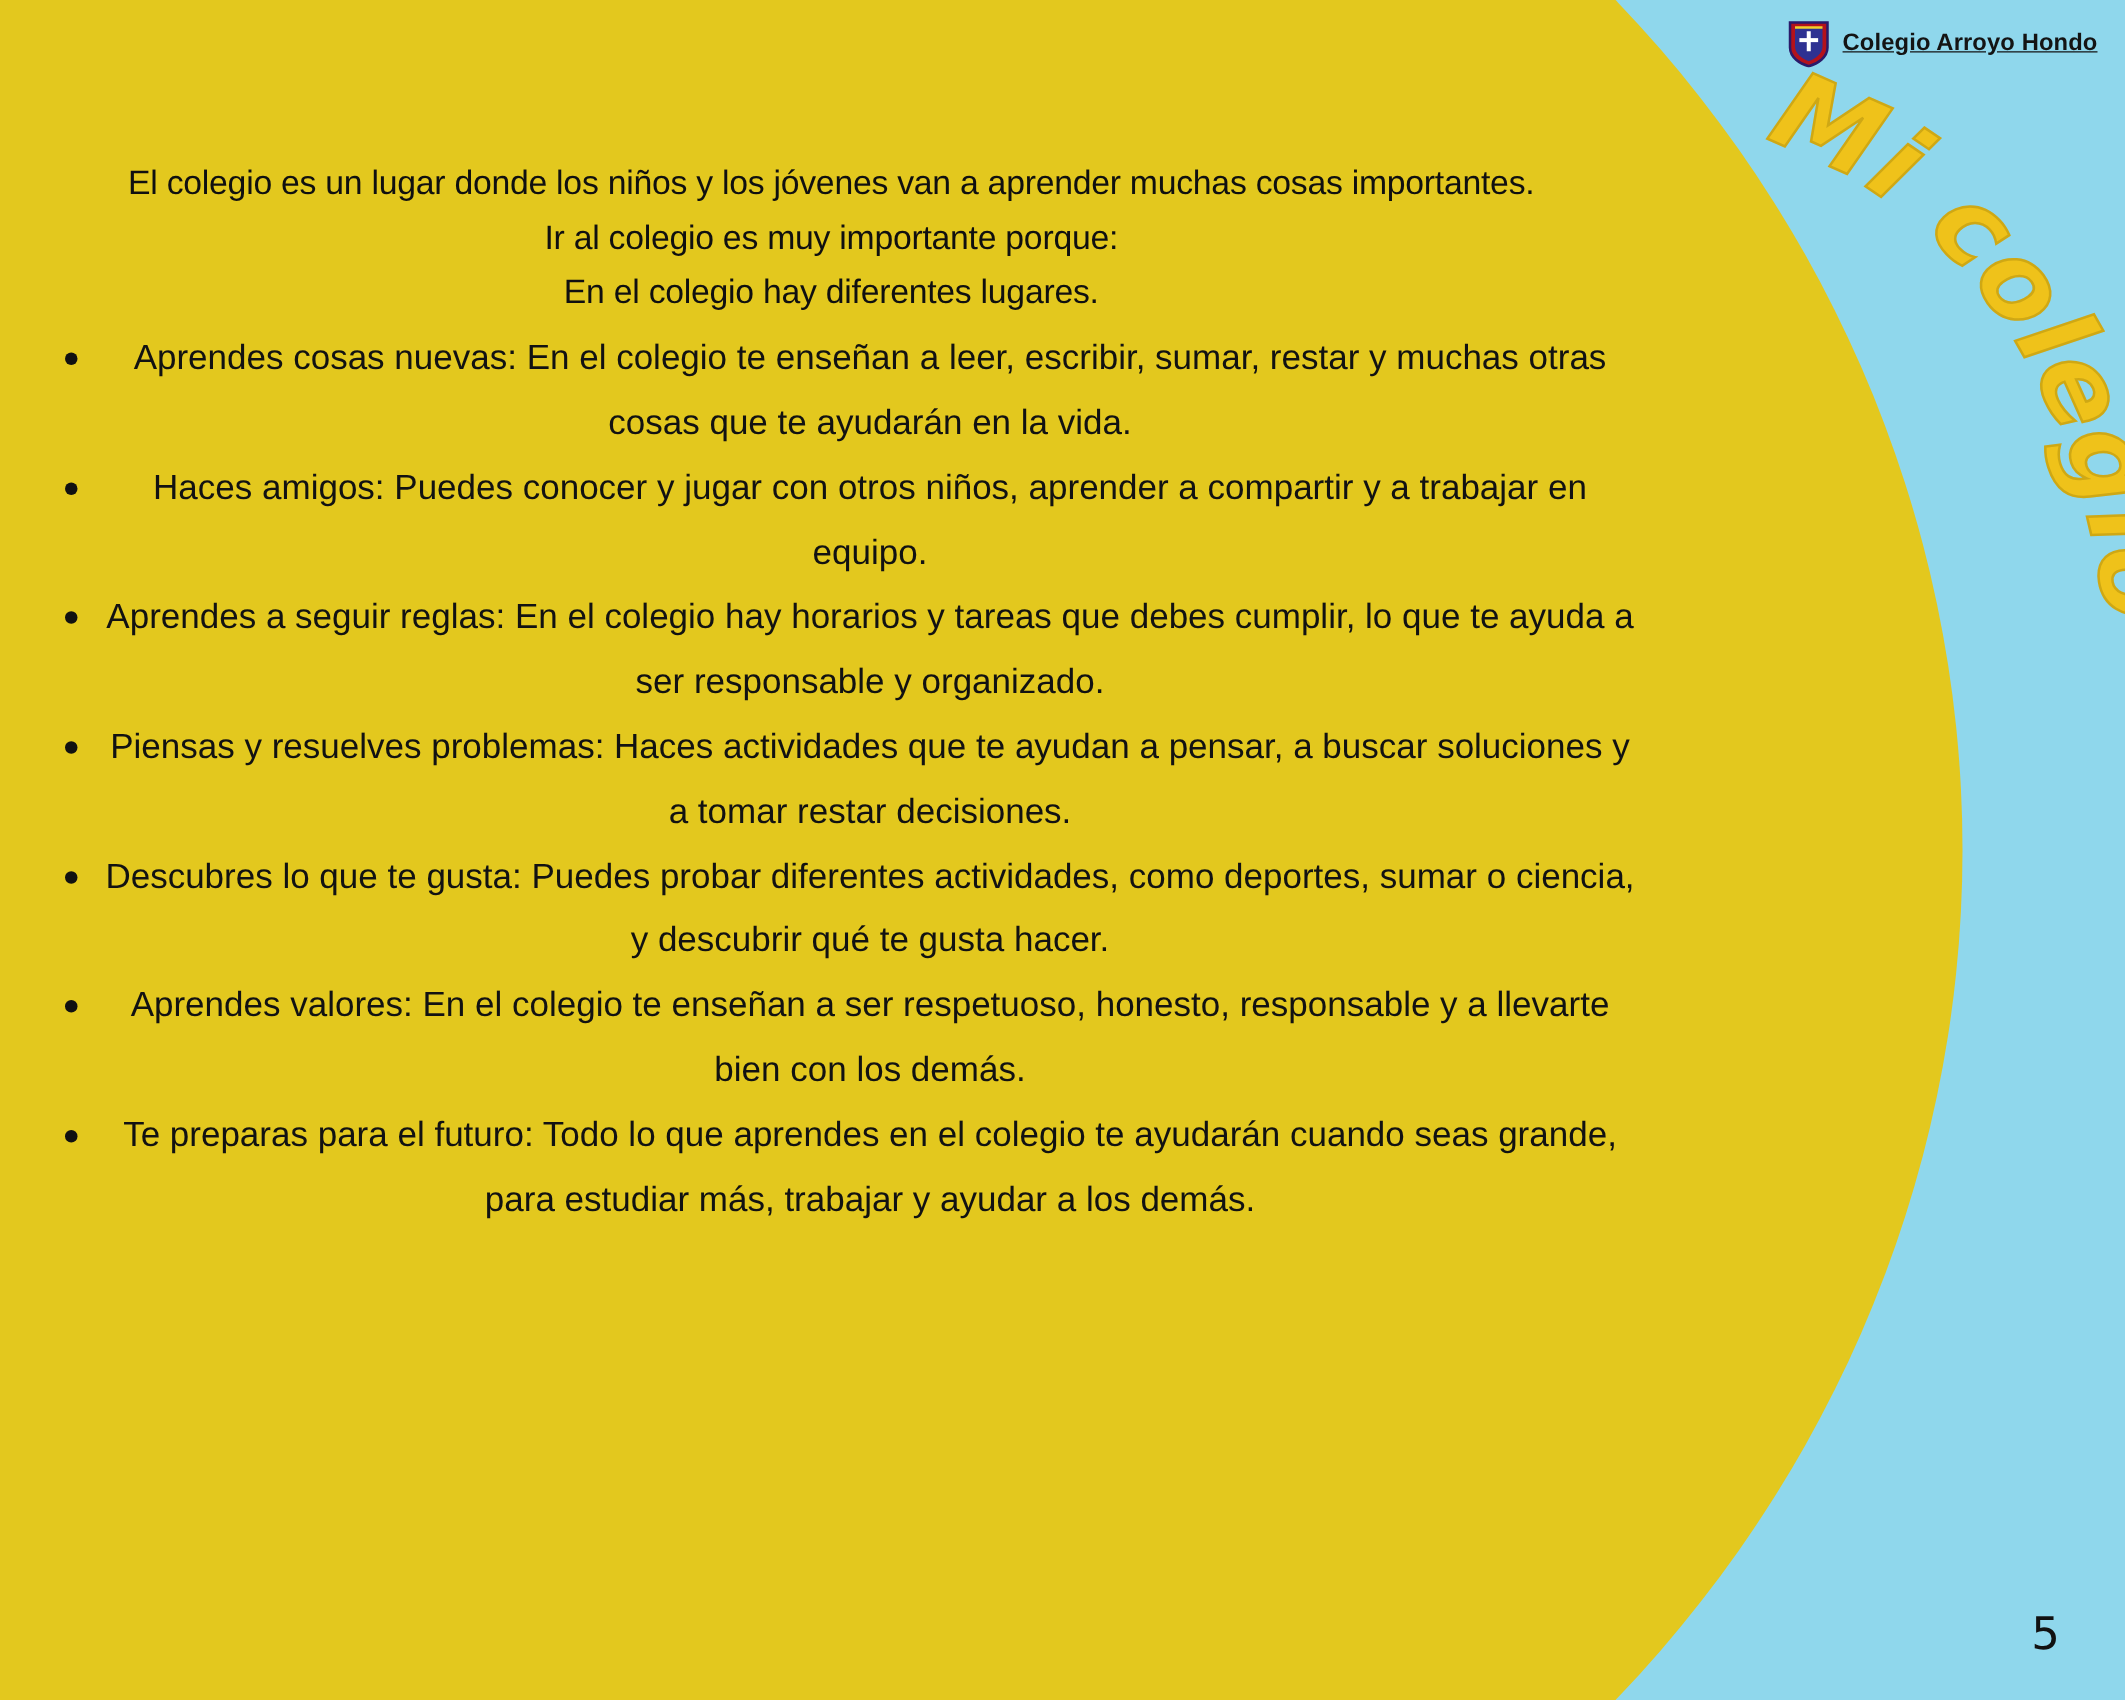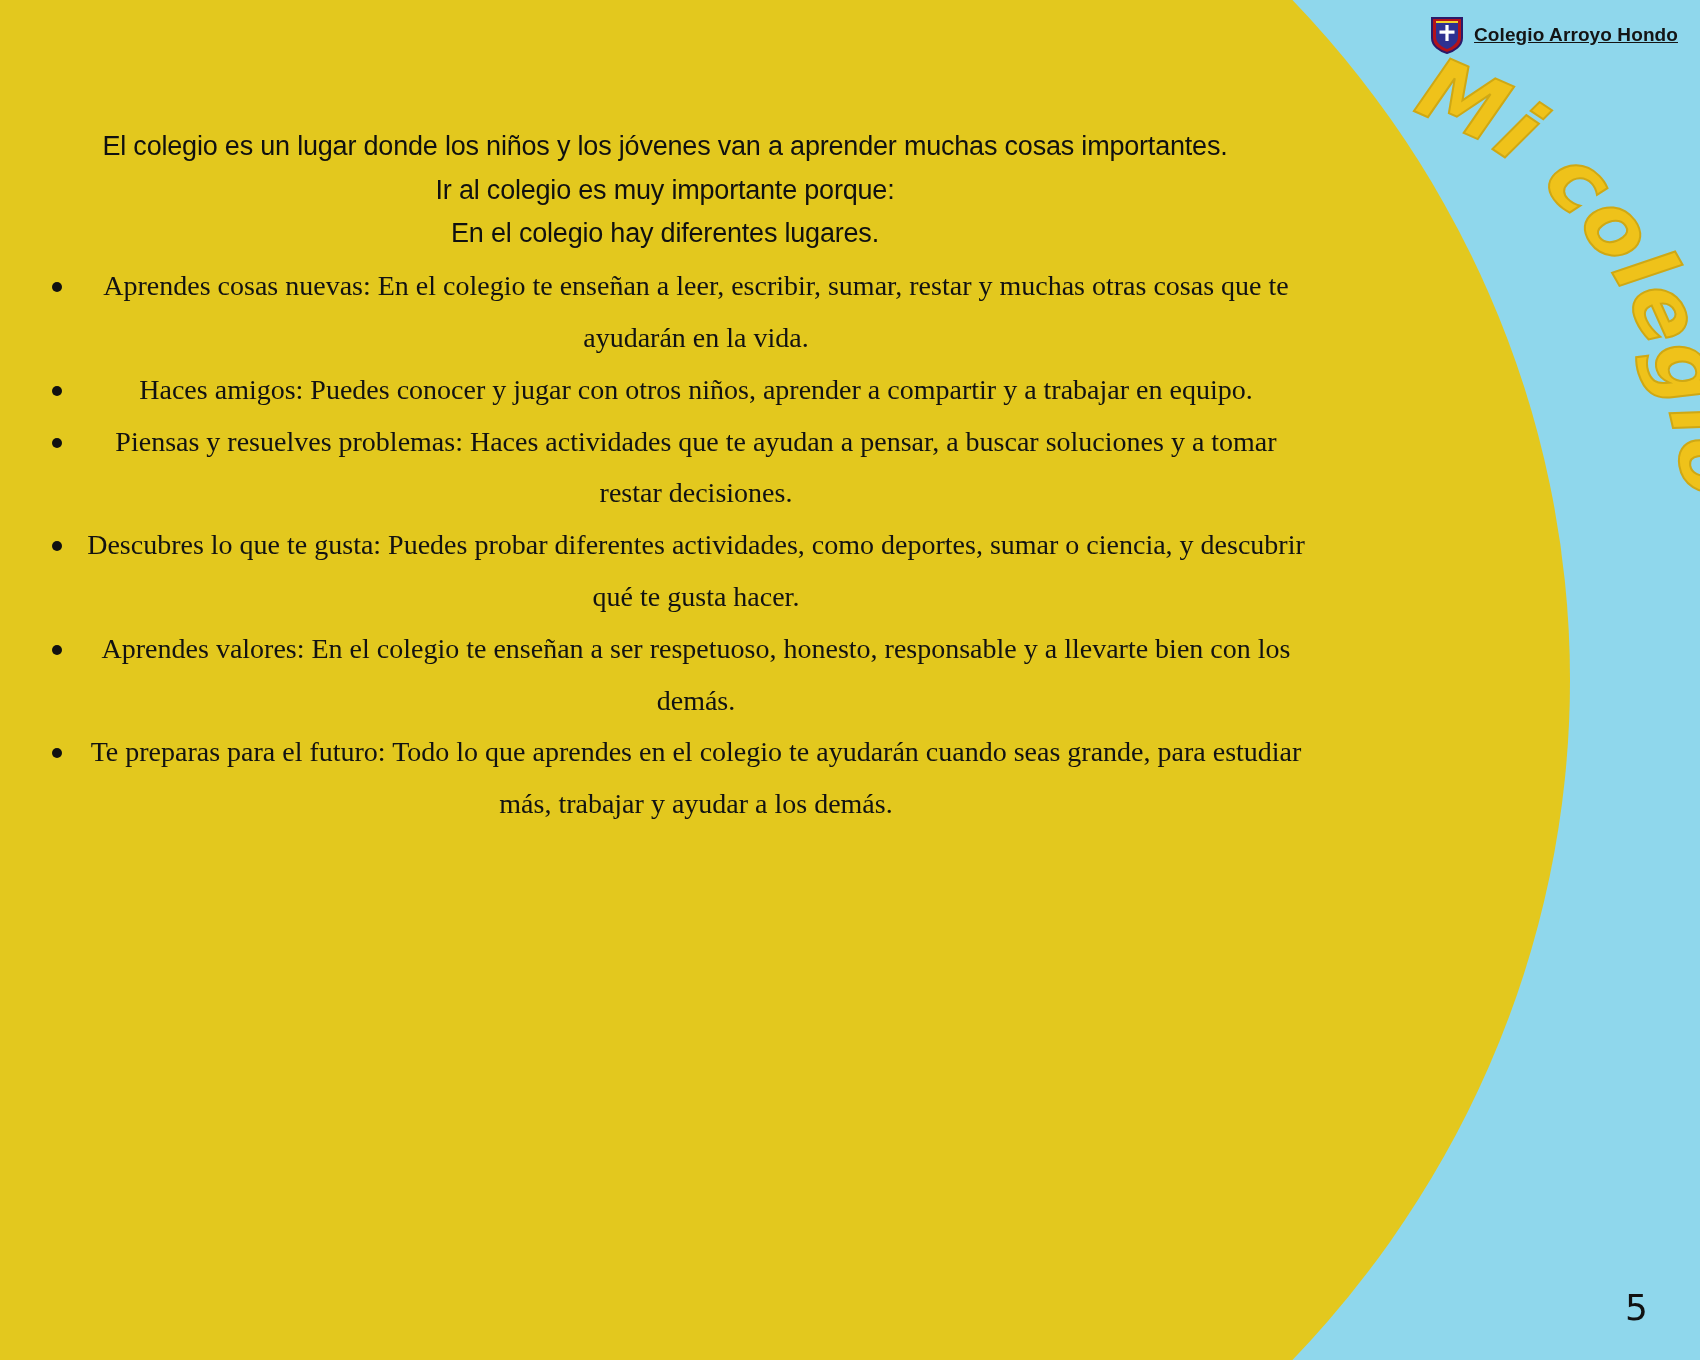--- a/index.html
+++ b/index.html
@@ -89,21 +89,21 @@
     color: #101010;
     letter-spacing: -0.2px;
   }
   ul.bullets {
     margin: 4px 0 0 0;
     padding-left: 58px;
     list-style: none;
   }
   ul.bullets li {
     position: relative;
-    font-family: Liberation Serif, serif;
+    font-family: Liberation Sans, sans-serif;
     font-size: 28px;
     line-height: 1.85;
     color: #121212;
     margin-bottom: 0px;
     padding-left: 4px;
   }
   ul.bullets li::before {
     content: "";
     position: absolute;
     left: -26px;
@@ -155,20 +155,21 @@
 </div>
 
 <div id="content">
   <div class="intro-line">El colegio es un lugar donde los niños y los jóvenes van a aprender muchas cosas importantes.</div>
   <div class="intro-line">Ir al colegio es muy importante porque:</div>
   <div class="intro-line">En el colegio hay diferentes lugares.</div>
 
   <ul class="bullets">
     <li>Aprendes cosas nuevas: En el colegio te enseñan a leer, escribir, sumar, restar y muchas otras cosas que te ayudarán en la vida.</li>
     <li>Haces amigos: Puedes conocer y jugar con otros niños, aprender a compartir y a trabajar en equipo.</li>
+    <li>Aprendes a seguir reglas: En el colegio hay horarios y tareas que debes cumplir, lo que te ayuda a ser responsable y organizado.</li>
     <li>Piensas y resuelves problemas: Haces actividades que te ayudan a pensar, a buscar soluciones y a tomar restar decisiones.</li>
     <li>Descubres lo que te gusta: Puedes probar diferentes actividades, como deportes, sumar o ciencia, y descubrir qué te gusta hacer.</li>
     <li>Aprendes valores: En el colegio te enseñan a ser respetuoso, honesto, responsable y a llevarte bien con los demás.</li>
     <li>Te preparas para el futuro: Todo lo que aprendes en el colegio te ayudarán cuando seas grande, para estudiar más, trabajar y ayudar a los demás.</li>
   </ul>
 </div>
 
 <div id="page-number">5</div>
 
 </body></html>

